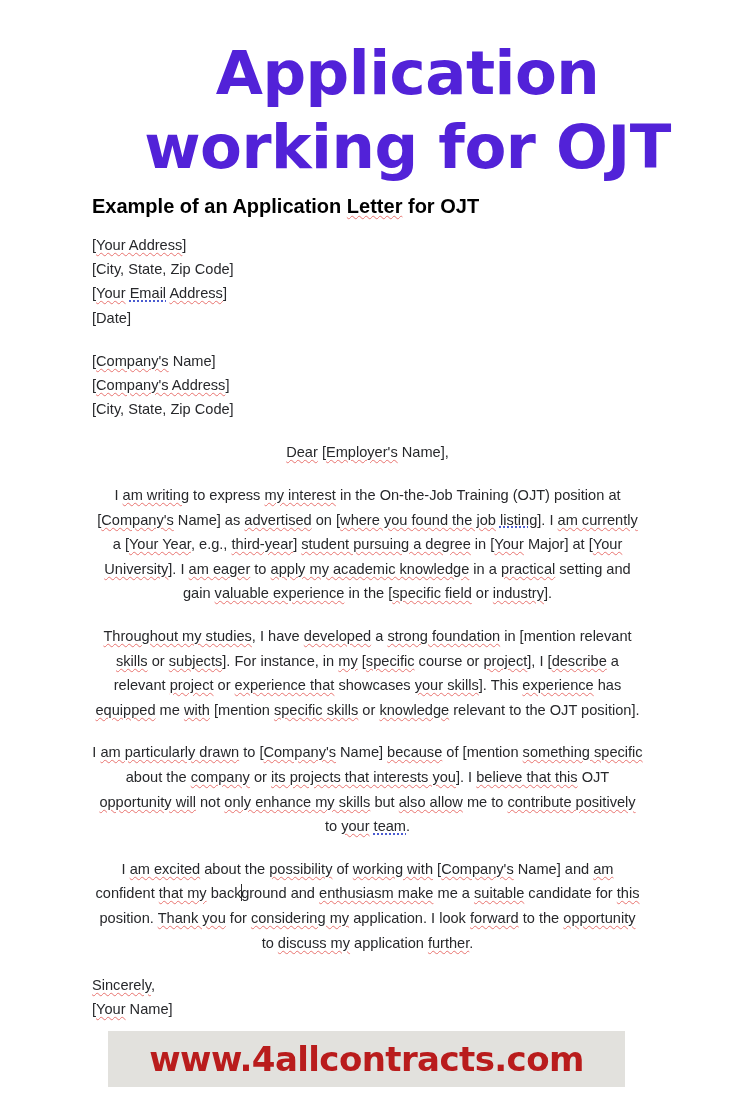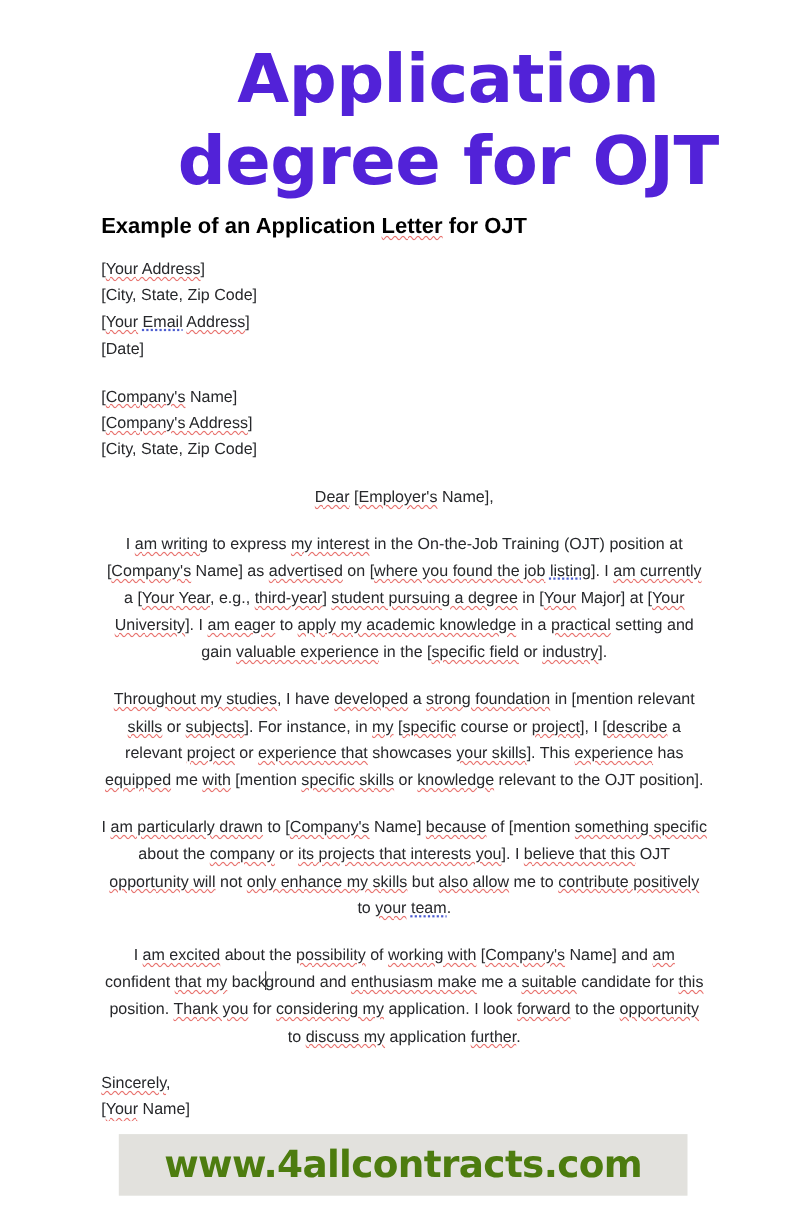--- a/index.html
+++ b/index.html
@@ -115,33 +115,33 @@
     background: #e2e1dd;
     display: flex;
     align-items: center;
     justify-content: center;
   }
   .footer-url {
     font-family: "DejaVu Sans", sans-serif;
     font-weight: 700;
     font-size: 34px;
     letter-spacing: -0.6px;
-    color: #4d7c0f;
+    color: #b91c1c;
     white-space: nowrap;
   }
 </style>
 </head>
 <body>
 
 <div class="page">
 
   <div class="hero">
     <h1 class="hero-title">
       <span class="ln">Application</span>
-      <span class="ln">degree for OJT</span>
+      <span class="ln">working for OJT</span>
     </h1>
   </div>
 
   <div class="letter">
 
     <p class="letter-heading"><span>Example of an Application </span><span class="sp">Letter</span><span> for OJT</span></p>
 
     <div class="blk tight">
       <span class="line">[<span class="sp">Your Address</span>]</span>
       <span class="line">[City, State, Zip Code]</span>

